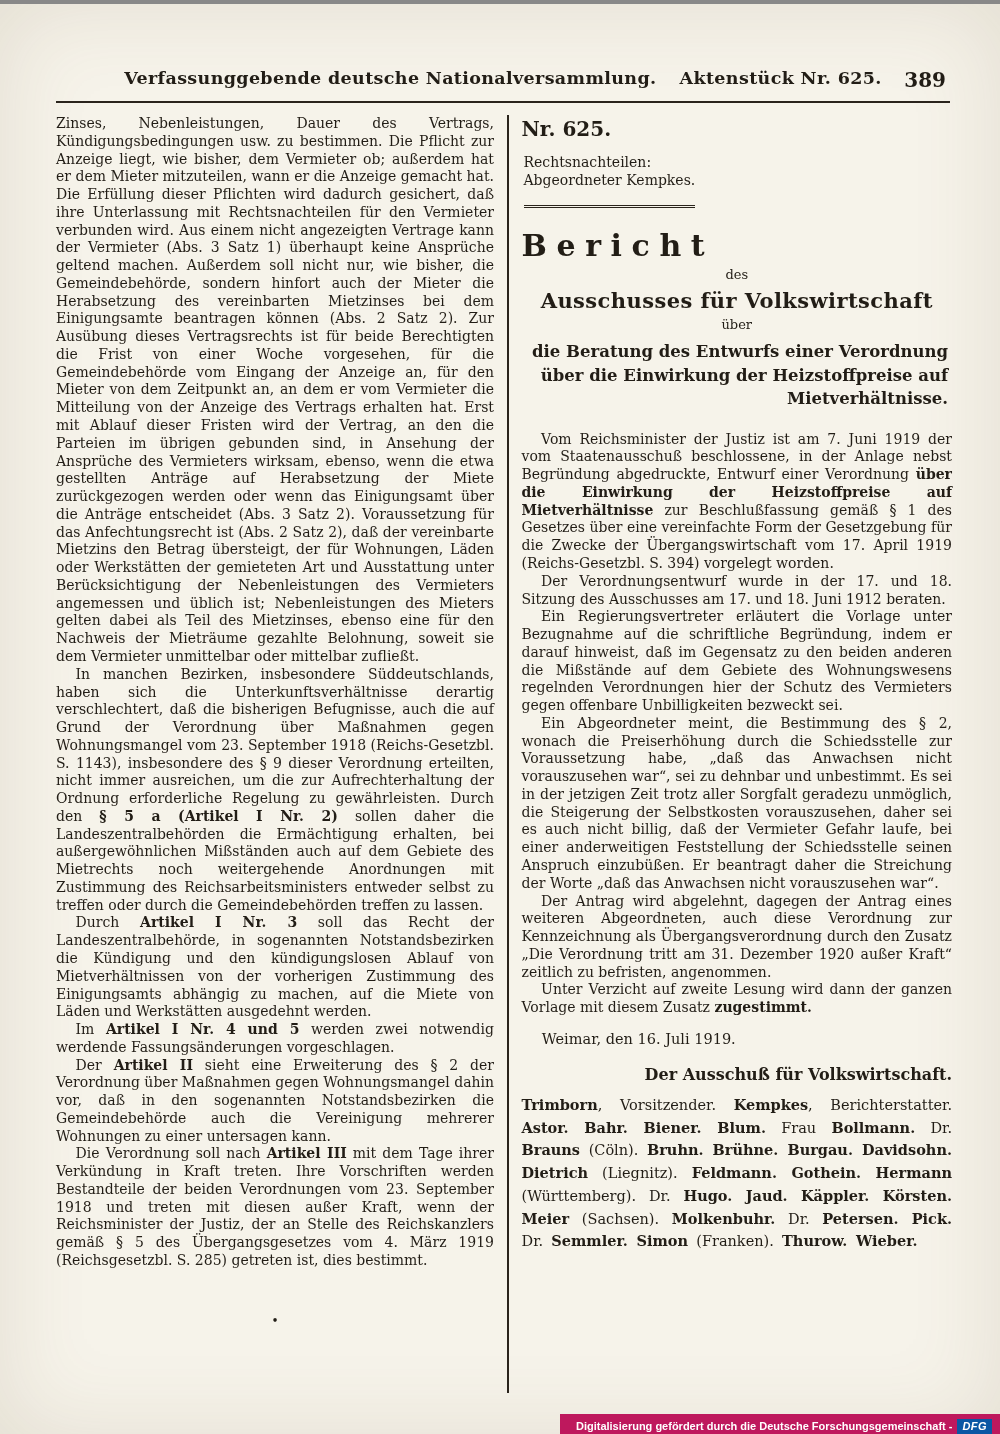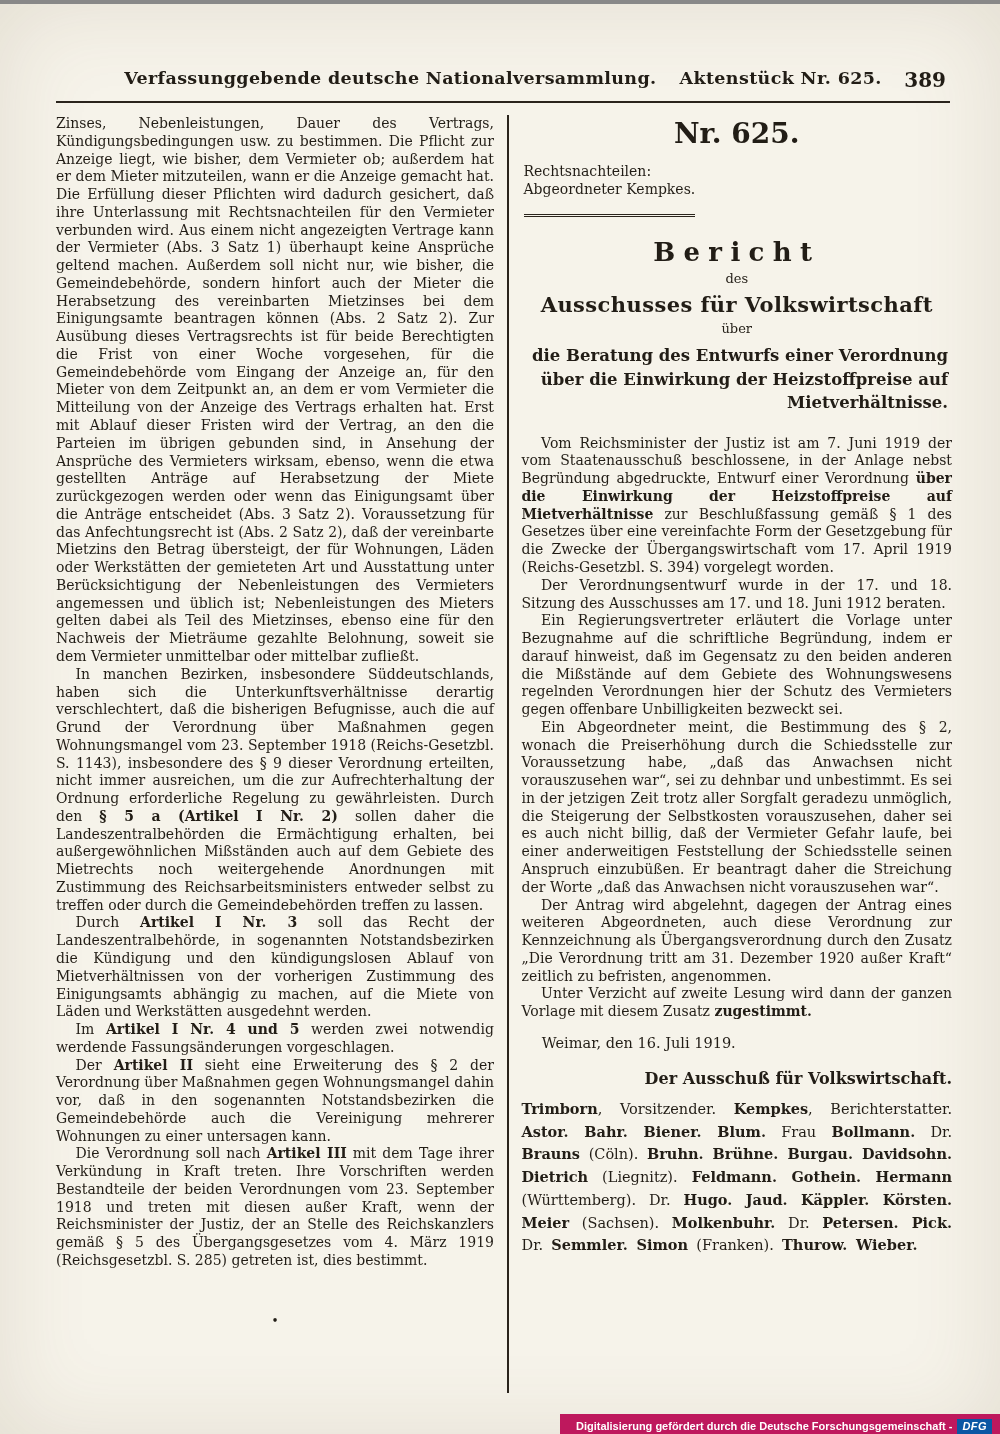--- a/index.html
+++ b/index.html
@@ -44,31 +44,30 @@
     text-align: justify;
     text-indent: 1.4em;
     hyphens: auto;
   }
   .no-indent { text-indent: 0; }
   .seg-b { font-weight: bold; }
 
   .end-dot { text-align: center; margin-top: 44px; font-size: 12px; }
 
   
-  .doc-number { text-align: center; font-weight: bold; font-size: 28px; margin: 2px 0 12px; }
+  .doc-number { text-align: left; font-weight: bold; font-size: 20px; margin: 2px 0 12px; }
   .reporter-block { margin: 0 0 6px 2px; font-size: 14px; line-height: 1.3; }
   .reporter-name {
     display: inline-block;
     border-bottom: 3px double #2a241c;
     padding-bottom: 16px;
   }
   .report-title {
     margin: 20px 0 4px;
-    text-align: center;
-    font-size: 26px;
+    font-size: 30px;
     font-weight: bold;
     letter-spacing: 0.32em;
   }
   .small-center { text-align: center; font-size: 13px; margin: 2px 0; }
   .committee-title {
     margin: 6px 0 4px;
     text-align: center;
     font-size: 21px;
     font-weight: bold;
     letter-spacing: 0.02em;

